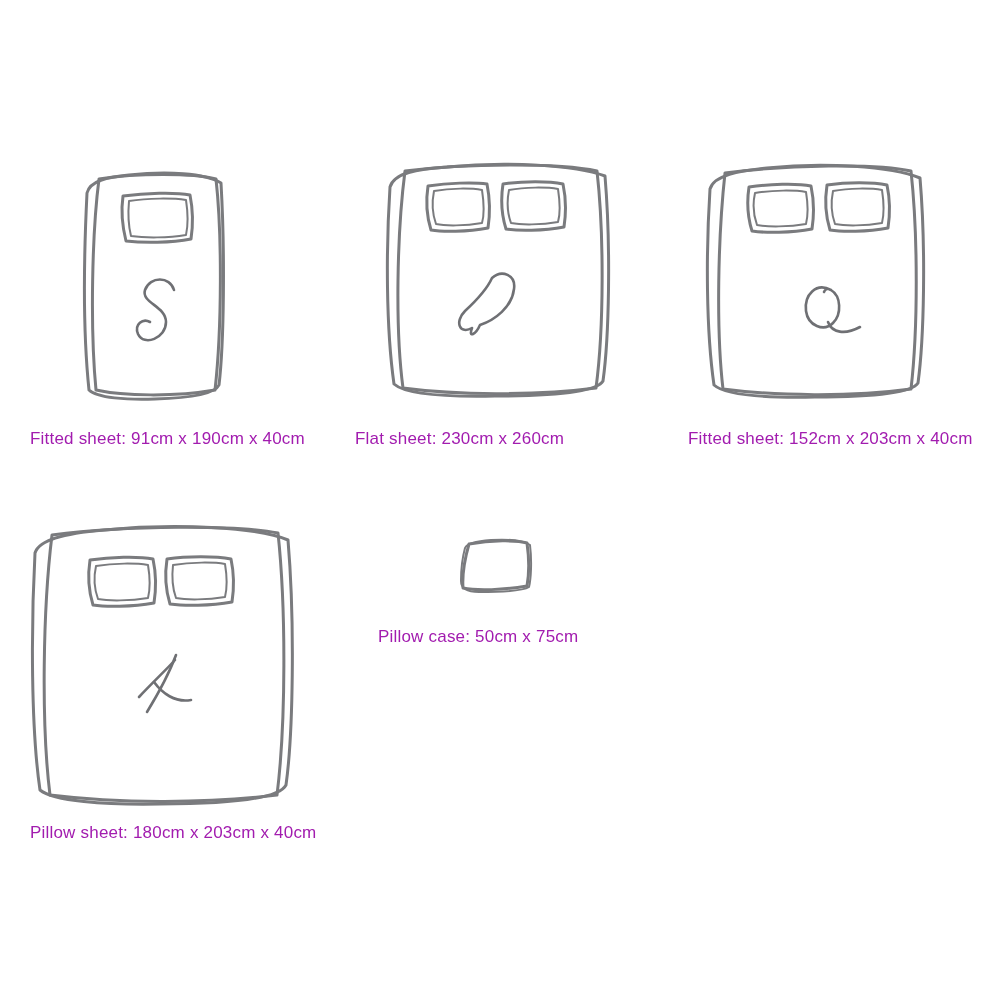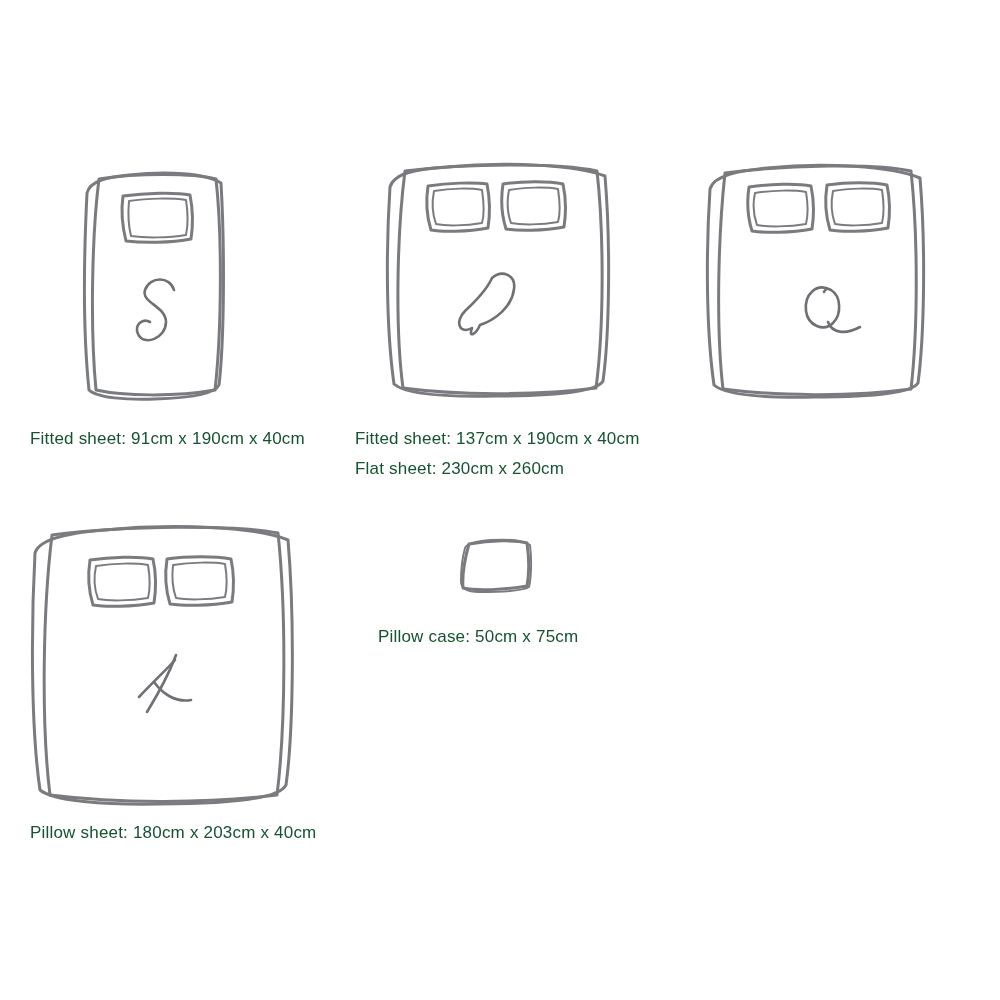--- a/index.html
+++ b/index.html
@@ -11,25 +11,26 @@
     font-family: "Liberation Sans", "DejaVu Sans", sans-serif;
     overflow: hidden;
   }
   figure { margin: 0; position: absolute; }
   figure svg { display: block; width: 100%; height: 100%; }
   .ln3 { fill: none; stroke: #7a7b7e; stroke-width: 3;   stroke-linecap: round; stroke-linejoin: round; }
   .ln2 { fill: none; stroke: #7a7b7e; stroke-width: 2;   stroke-linecap: round; stroke-linejoin: round; }
   .ltr { fill: none; stroke: #6f7074; stroke-width: 2.6; stroke-linecap: round; stroke-linejoin: round; }
   .spec {
     position: absolute;
-    color: #14532d;
+    color: #a21caf;
     font-size: 17px;
     line-height: 30px;
     letter-spacing: 0.2px;
     white-space: nowrap;
+    text-align: center;
   }
 </style>
 </head>
 <body>
 
 <div class="canvas">
 
   <figure style="left:75px; top:163px; width:160px; height:240px">
     <svg viewBox="0 0 160 240" role="img" aria-label="S">
       <path class="ln3" d="M24,16 C62,10 118,10 141,16 C147,70 147,165 140,227 C100,234 48,233 21,227 C15,165 17,70 24,16 Z"></path>
@@ -84,25 +85,25 @@
       <path class="ln3" d="M22,13 C44,9 70,9 80,12 C82,26 82,44 80,55 C57,59 30,60 16,57 C15,43 18,27 22,13 Z"></path>
       <path class="ln2" d="M18,17 C20,12 30,10 44,9 C62,8 76,9 83,14 C85,30 84,48 82,56 C76,60 52,61 32,61 C22,61 14,58 14,50 C14,39 15,28 18,17 Z"></path>
     </svg>
   </figure>
 
   <div class="spec" style="left:30px; top:424px">
     <div>Fitted sheet: 91cm x 190cm x 40cm</div>
   </div>
 
   <div class="spec" style="left:355px; top:424px">
-    <div>Fitted sheet: 137cm x 190cm x 40cm</div>
     <div>Flat sheet: 230cm x 260cm</div>
   </div>
 
   <div class="spec" style="left:688px; top:424px">
+    <div>Fitted sheet: 152cm x 203cm x 40cm</div>
   </div>
 
   <div class="spec" style="left:30px; top:818px">
     <div>Pillow sheet: 180cm x 203cm x 40cm</div>
   </div>
 
   <div class="spec" style="left:378px; top:622px">Pillow case: 50cm x 75cm</div>
 
 </div>
 

